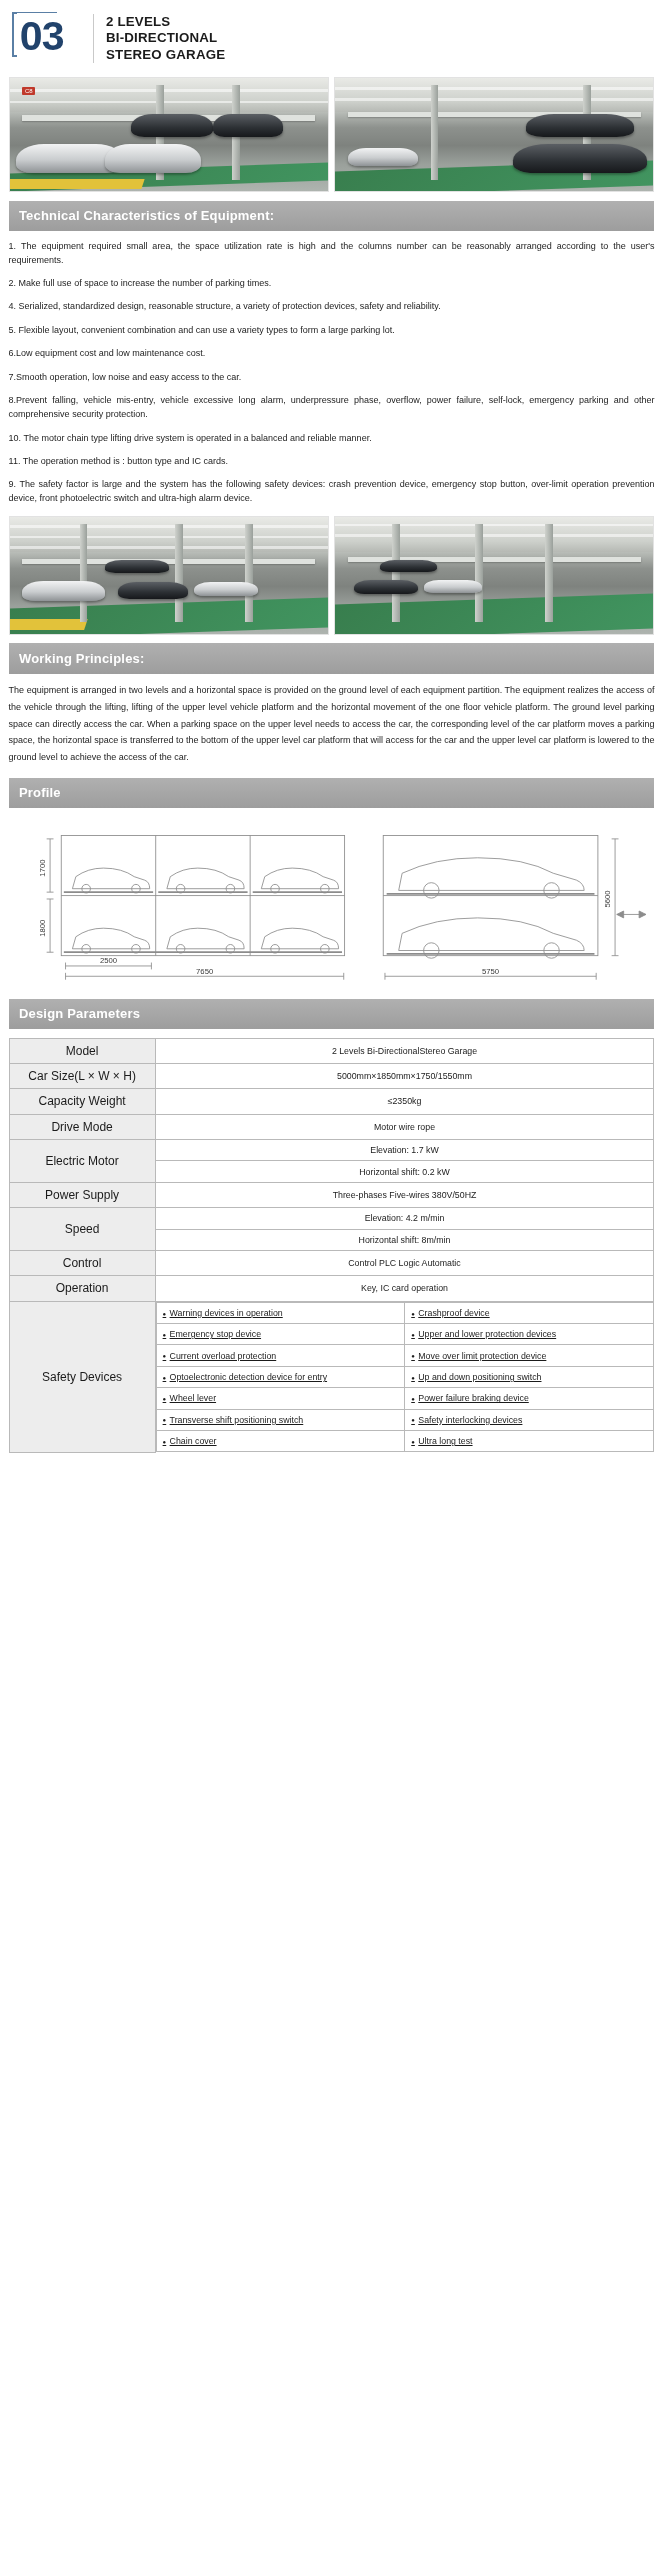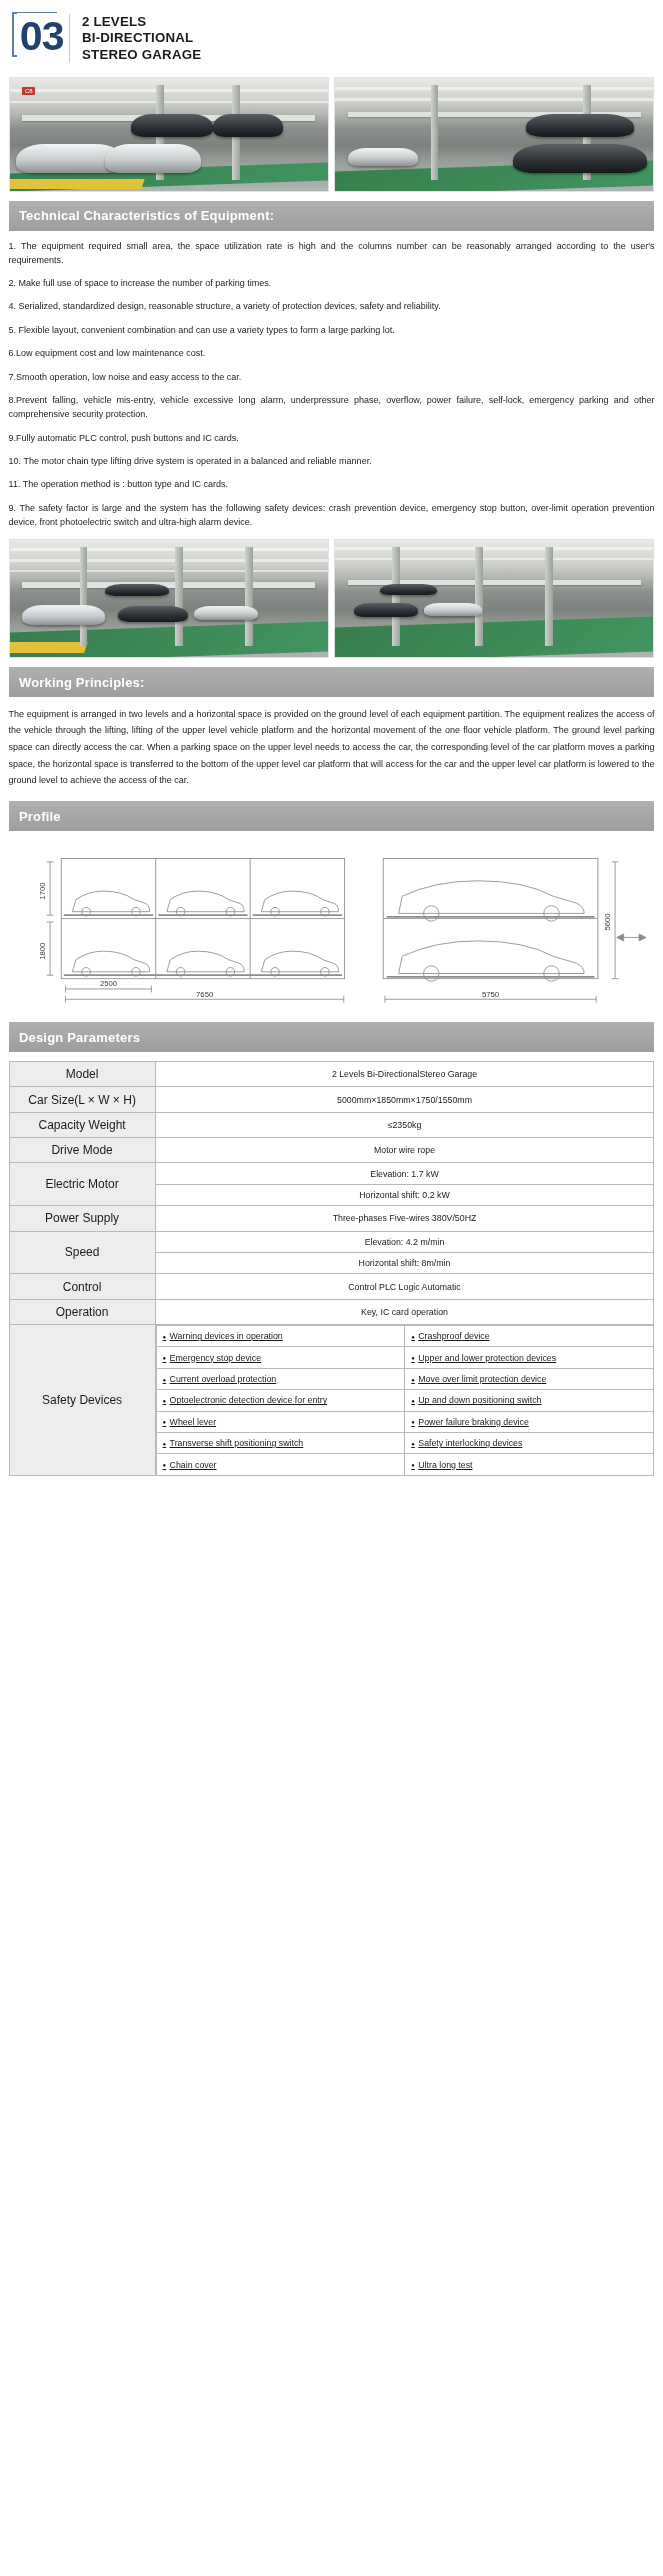--- a/index.html
+++ b/index.html
@@ -13,21 +13,21 @@
     min-height: 2576px;
     margin: 0 auto;
     background: #ffffff;
     padding: 6.9px 8.6px 12px 8.6px;
   }
 
   
   .header {
     display: flex;
     align-items: center;
-    gap: 0;
+    gap: 24px;
     padding: 5.2px 3.4px 8.6px 3.4px;
   }
   .num-box {
     width: 57px; height: 53px;
     position: relative;
     flex: 0 0 auto;
   }
   .num-box .frame {
     position: absolute;
     left: 0; top: 0;
@@ -258,21 +258,20 @@
 
   <div class="bar">Technical Characteristics of Equipment:</div>
   <div class="body-text">
     <p>1. The equipment required small area, the space utilization rate is high and the columns number can be reasonably arranged according to the user's requirements.</p>
     <p>2. Make full use of space to increase the number of parking times.</p>
     <p>4. Serialized, standardized design, reasonable structure, a variety of protection devices, safety and reliability.</p>
     <p>5. Flexible layout, convenient combination and can use a variety types to form a large parking lot.</p>
     <p>6.Low equipment cost and low maintenance cost.</p>
     <p>7.Smooth operation, low noise and easy access to the car.</p>
     <p>8.Prevent falling, vehicle mis-entry, vehicle excessive long alarm, underpressure phase, overflow, power failure, self-lock, emergency parking and other comprehensive security protection.</p>
-    <p>9.Fully automatic PLC control, push buttons and IC cards.</p>
     <p>10. The motor chain type lifting drive system is operated in a balanced and reliable manner.</p>
     <p>11. The operation method is : button type and IC cards.</p>
     <p>9. The safety factor is large and the system has the following safety devices: crash prevention device, emergency stop button, over-limit operation prevention device, front photoelectric switch and ultra-high alarm device.</p>
   </div>
 
   <div class="photo-row">
     <div class="photo tall">
       <div class="scene">
         <div class="ceiling"></div>
         <div class="ceil-line" style="top:7%"></div>

